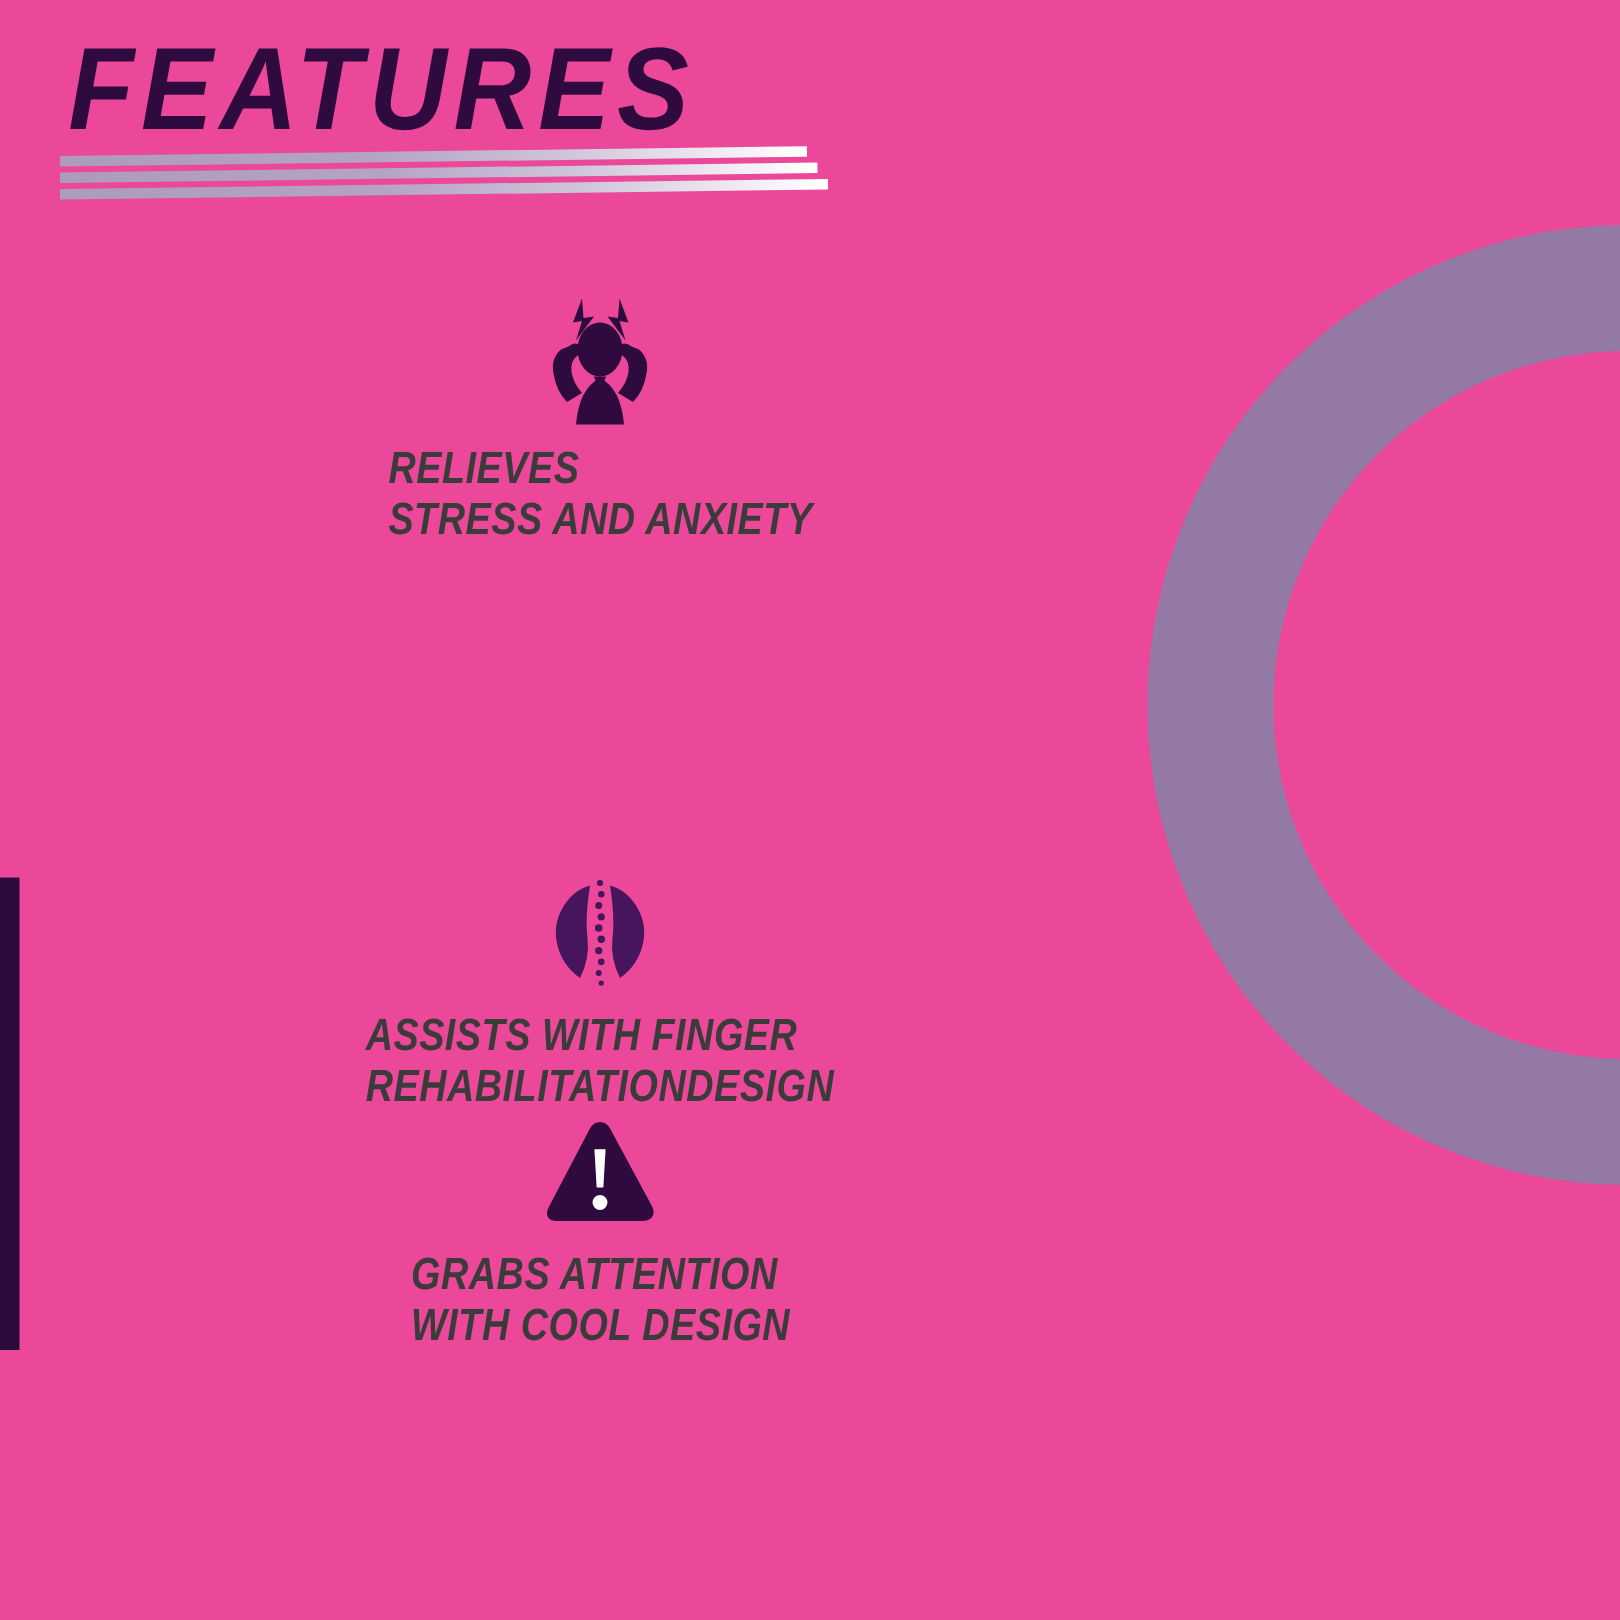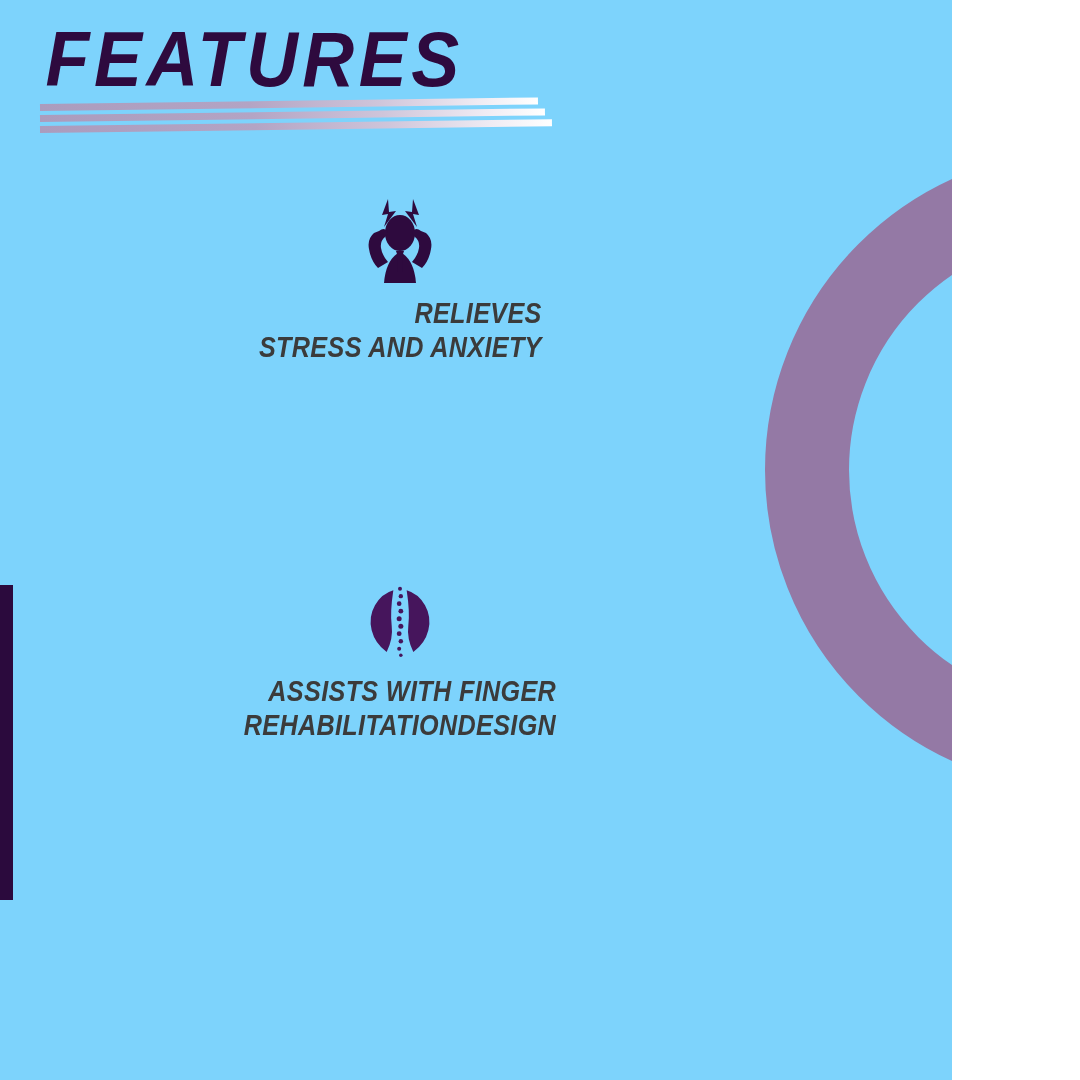--- a/index.html
+++ b/index.html
@@ -8,23 +8,23 @@
   }
   body {
     width: 1080px;
     height: 1080px;
     background: #ffffff;
     font-family: "Liberation Sans", sans-serif;
     overflow: hidden;
   }
   #stage {
     position: relative;
-    width: 952px;
+    width: 1080px;
     height: 1080px;
-    background: #7dd3fc;
+    background: #ec4899;
     overflow: hidden;
   }
 
   
   .left-bar {
     position: absolute;
     left: 0px;
     top: 585px;
     width: 13px;
     height: 315px;
@@ -102,21 +102,21 @@
   }
   .feature-row.row1 { height: 196px; }
   .feature-row.row2 { height: 196px; }
   .feature-row.row3 { height: 200px; flex-direction: column; }
 
   .feature {
     flex: 1 1 50%;
     display: flex;
     flex-direction: column;
     align-items: center;
-    text-align: right;
+    text-align: left;
   }
   .feature .icon-box {
     width: 96px;
     height: 96px;
     display: flex;
     align-items: center;
     justify-content: center;
   }
   .feature .label {
     font-family: "Liberation Sans Narrow", "Liberation Sans", sans-serif;
@@ -218,17 +218,30 @@
               <circle cx="49" cy="71" r="2.7"></circle>
               <circle cx="47" cy="80" r="2.4"></circle>
               <circle cx="49" cy="88" r="2.1"></circle>
             </g>
           </svg>
         </div>
         <div class="label">ASSISTS WITH FINGER
 REHABILITATIONDESIGN</div>
       </div>
 
+      <div class="feature">
+        <div class="icon-box">
+          <svg width="80" height="76" viewBox="0 0 96 92">
+            <path d="M48 6 q5 0 8 5 L90 74 q3 6 -1 10 q-2 2 -6 2 H13 q-5 0 -7 -3 q-2 -4 1 -9 L40 11 q3 -5 8 -5 z" fill="#2e0a3e"></path>
+            <g fill="#ffffff">
+              <path d="M43.5 28 h9 l-1.8 31 h-5.4 z"></path>
+              <circle cx="48" cy="71" r="6"></circle>
+            </g>
+          </svg>
+        </div>
+        <div class="label">GRABS ATTENTION
+WITH COOL DESIGN</div>
+      </div>
 
     </div>
 
   </div>
 </div>
 
 </body></html>

